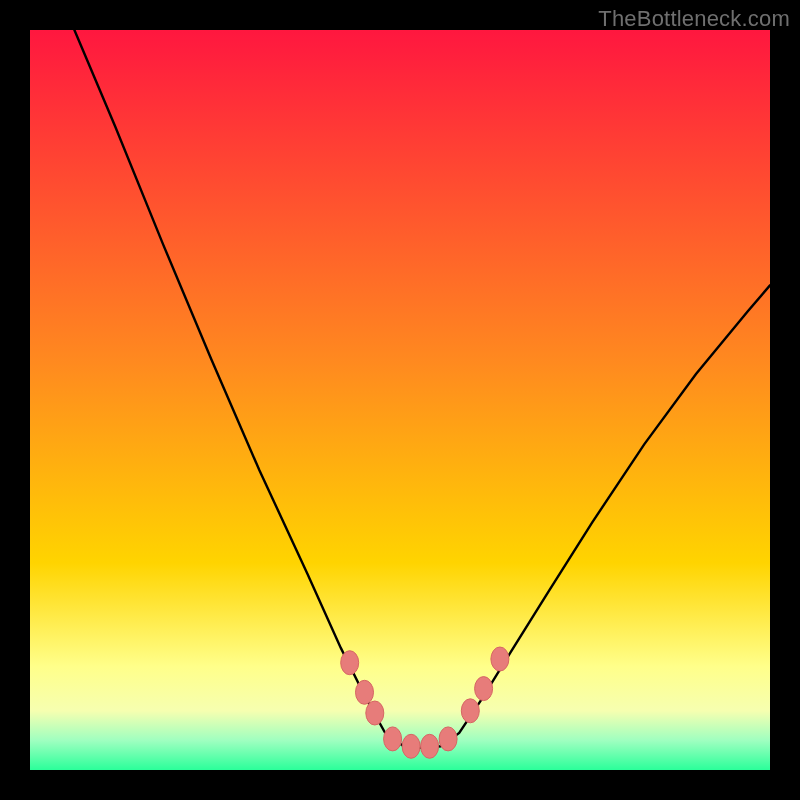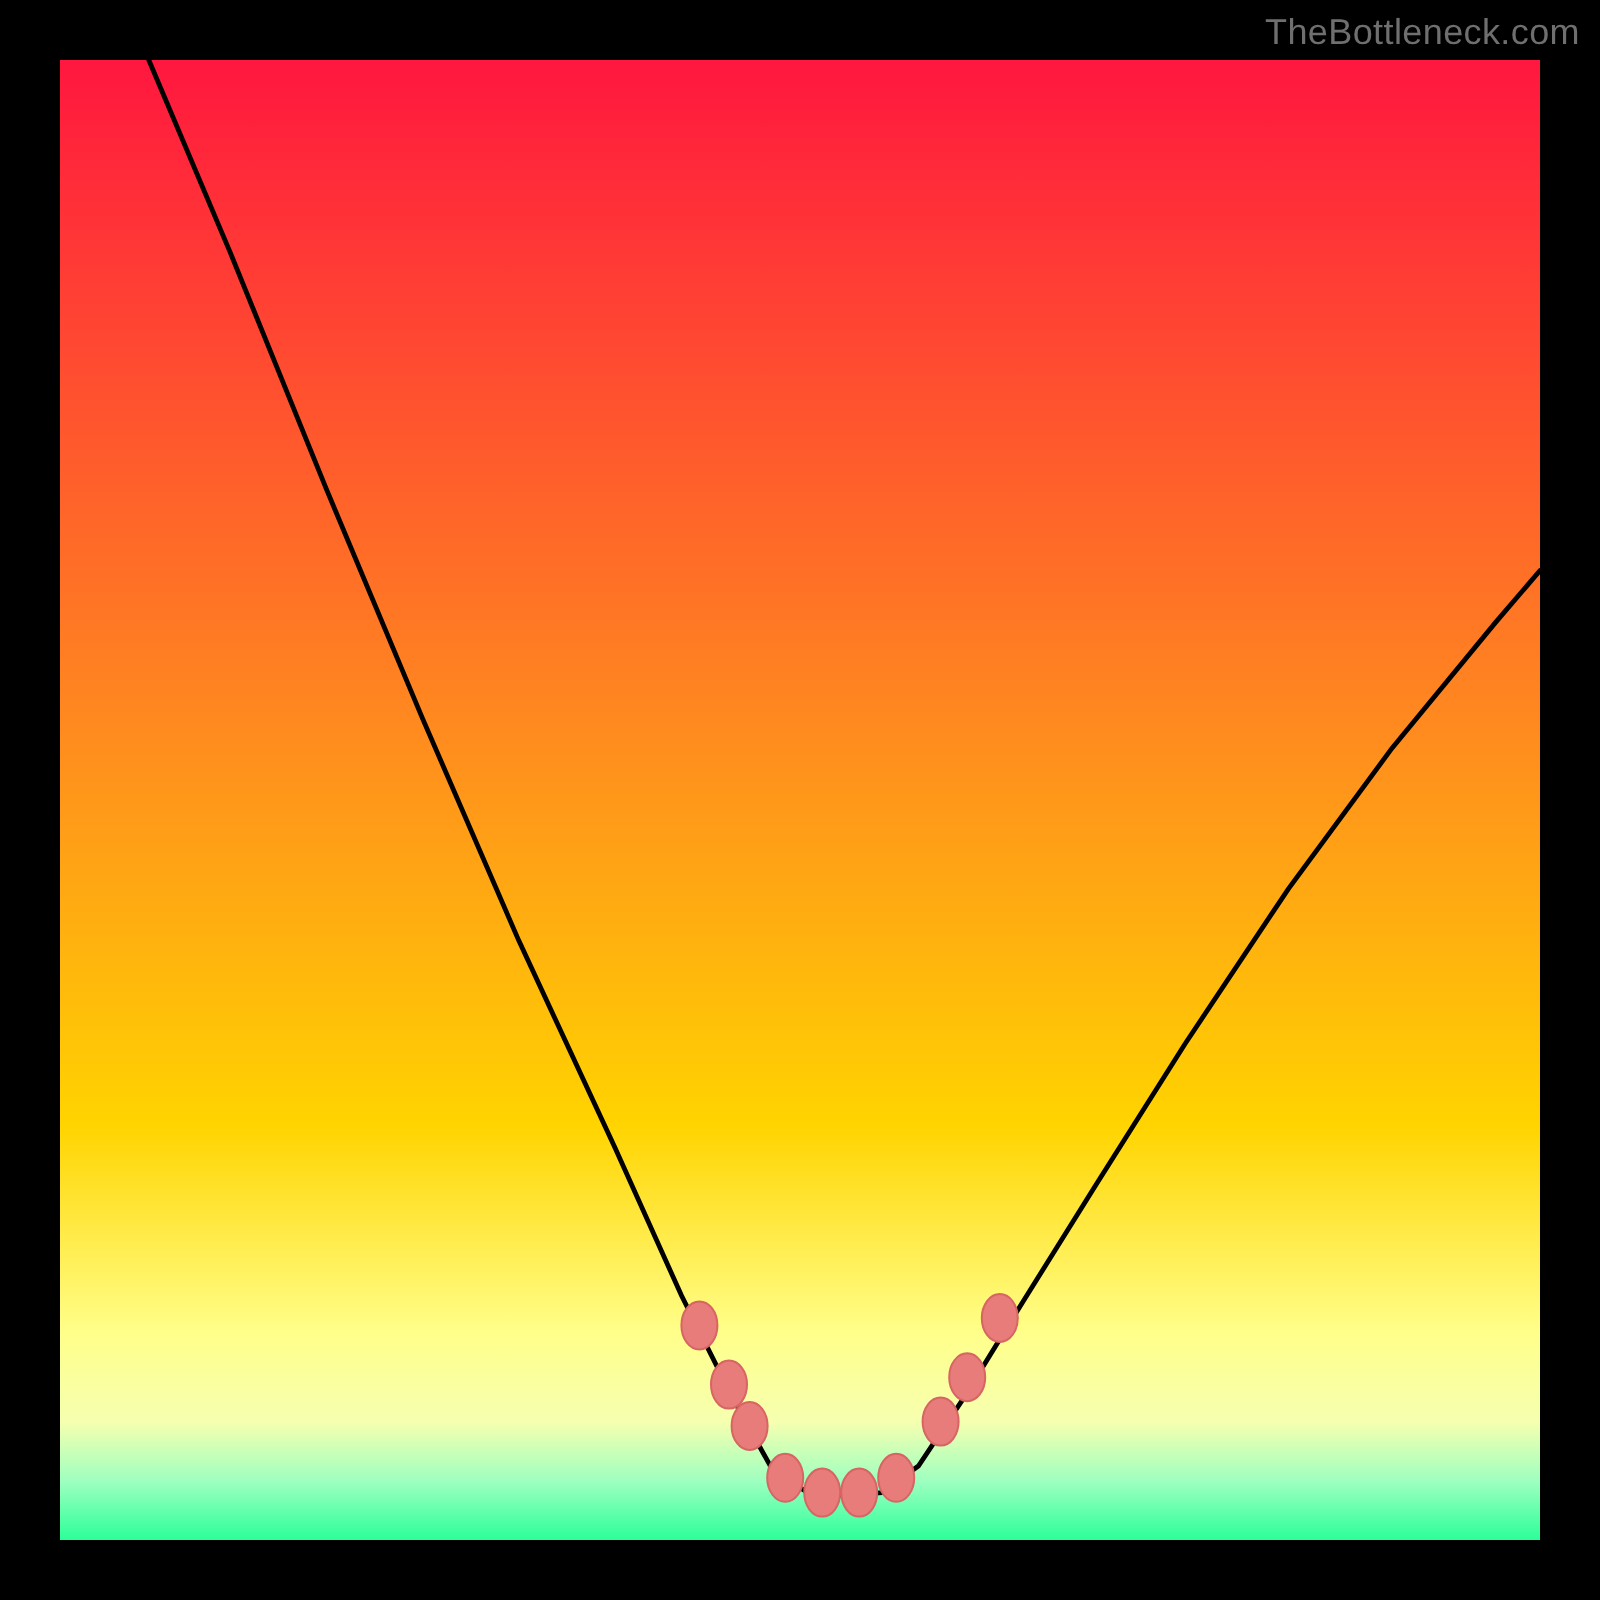--- a/index.html
+++ b/index.html
@@ -25,21 +25,21 @@
     top: 30px;
     width: 740px;
     height: 740px;
     overflow: hidden;
   }
   .watermark {
     position: absolute;
     top: 6px;
     right: 10px;
     color: #6f6f6f;
-    font-size: 18px;
+    font-size: 22px;
     letter-spacing: 0.2px;
     font-weight: 400;
   }
   svg {
     display: block;
   }
 </style>
 </head>
 <body>
 

